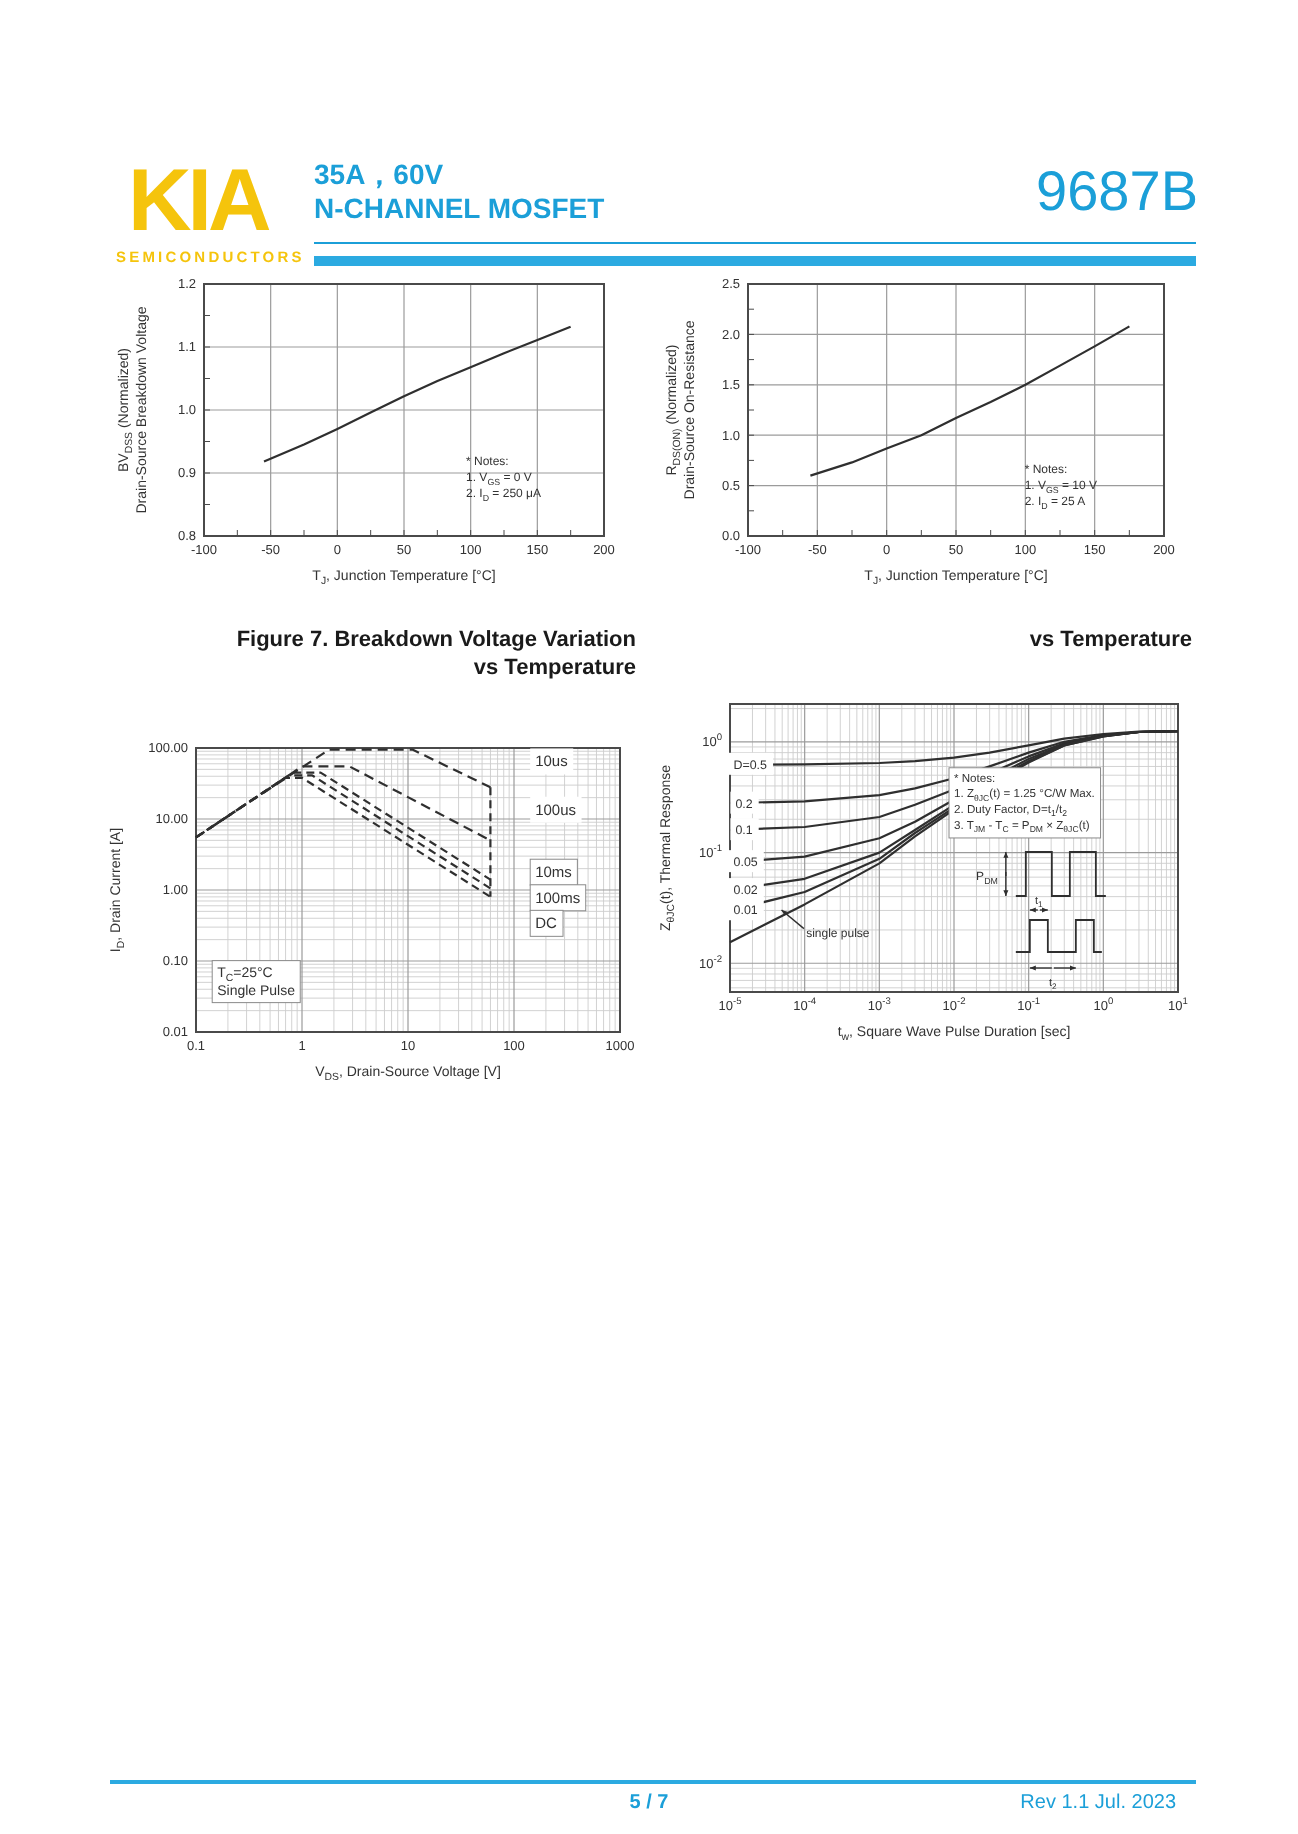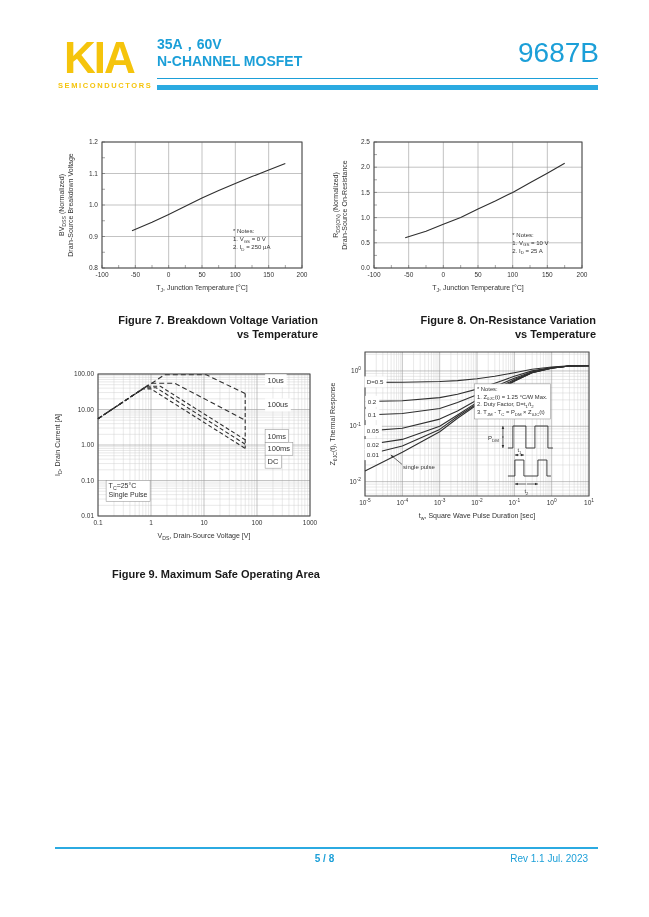--- a/index.html
+++ b/index.html
@@ -1,18 +1,18 @@
 <!DOCTYPE html>
 <html style="--accent: #1B9FD8; --bar: #2BAAE1; --logo: #F5C40C; --ink: #2f2f2f; --frame: #4a4a4a; --grid: #9b9b9b; --grid_minor: #cdcdcd;"><head>
 <meta charset="utf-8">
 <style>
   html,body{margin:0;padding:0;}
   body{width:649px;height:917px;position:relative;background:#ffffff;
        font-family:"Liberation Sans",sans-serif;overflow:hidden;}
-  .abs{position:absolute;}
+  .abs{position:absolute;margin-top:43px;}
   .logo{left:64px;top:33px;font-size:44px;font-weight:bold;letter-spacing:-2px;color:var(--logo);}
   .logo-sub{left:58px;top:81px;font-size:7.5px;font-weight:bold;letter-spacing:1.6px;color:var(--logo);text-align:center;}
   .subtitle{left:157px;top:36px;font-size:14px;font-weight:bold;color:var(--accent);line-height:17px;}
   .part{right:50px;top:37px;font-size:28px;font-weight:500;color:var(--accent);}
   .rule-thin{left:157px;top:78px;width:441px;height:1px;background:var(--accent);}
   .rule-thick{left:157px;top:85px;width:441px;height:5px;background:var(--bar);}
   figure.fig{position:absolute;margin:0;}
   .cap{margin-top:5px;text-align:right;font-weight:bold;font-size:11px;color:#1a1a1a;
        line-height:14px;white-space:nowrap;}
   svg{display:block;}
@@ -177,21 +177,20 @@
           <text x="17" y="75" font-size="7" text-anchor="middle" transform="rotate(-90 17 75)"><tspan>Drain-Source On-Resistance</tspan></text>
           <path d="M75.2,107.8L96.0,101.2L113.3,94.2L130.7,87.6L148.0,79.0L165.3,71.0L182.7,62.4L200.0,52.8L217.3,43.2L234.7,33.2" fill="none" stroke="#2f2f2f" stroke-width="1.1" stroke-linejoin="round"></path>
           <g>
             <text x="182.32" y="106.5" font-size="6" text-anchor="start"><tspan>* Notes:</tspan></text>
             <text x="182.32" y="114.5" font-size="6" text-anchor="start"><tspan>1. V</tspan><tspan font-size="4.4" dy="1.8">GS</tspan><tspan dy="-1.8"> = 10 V</tspan></text>
             <text x="182.32" y="122.5" font-size="6" text-anchor="start"><tspan>2. I</tspan><tspan font-size="4.4" dy="1.8">D</tspan><tspan dy="-1.8"> = 25 A</tspan></text>
           </g>
         </g>
       </svg>
     <figcaption class="cap">
-      <div>Figure 8. On-Resistance Variation</div>
       <div>vs Temperature</div>
     </figcaption>
   </figure>
 
   <figure class="fig" style="left:52px;top:364px;width:268px">
     <svg id="fig9-svg" width="268" height="198">
         <g>
           <g stroke="#cdcdcd" stroke-width="0.45">
             <line x1="61.954589770191006" y1="10" x2="61.954589770191006" y2="152"></line>
             <line x1="71.28742650014212" y1="10" x2="71.28742650014212" y2="152"></line>
@@ -309,23 +308,20 @@
             <rect x="213.10000610351562" y="91.16999816894531" width="16.416259765625" height="13" fill="#fff" stroke="#8a8a8a" stroke-width="0.5"></rect>
             <text x="215.60000000000002" y="100.17" font-size="7.5" text-anchor="start"><tspan>DC</tspan></text>
           </g>
           <g>
             <rect x="54.099998474121094" y="116.30999755859375" width="44.0205078125" height="21" fill="#fff" stroke="#8a8a8a" stroke-width="0.5"></rect>
             <text x="56.6" y="124.31" font-size="7" text-anchor="start"><tspan>T</tspan><tspan font-size="5.2" dy="2.1">C</tspan><tspan dy="-2.1">=25°C</tspan></text>
             <text x="56.6" y="133.31" font-size="7" text-anchor="start"><tspan>Single Pulse</tspan></text>
           </g>
         </g>
       </svg>
-    <figcaption class="cap">
-      <div>Figure 9. Maximum Safe Operating Area</div>
-    </figcaption>
   </figure>
 
   <figure class="fig" style="left:327px;top:344px;width:270px">
     <svg id="fig10-svg" width="270" height="198">
         <g>
           <g stroke="#cdcdcd" stroke-width="0.45">
             <line x1="49.238453171455305" y1="8" x2="49.238453171455305" y2="152"></line>
             <line x1="55.812526842867406" y1="8" x2="55.812526842867406" y2="152"></line>
             <line x1="60.4769063429106" y1="8" x2="60.4769063429106" y2="152"></line>
             <line x1="64.09488016187802" y1="8" x2="64.09488016187802" y2="152"></line>
@@ -480,15 +476,15 @@
           <line x1="199.92" y1="140" x2="210.92" y2="140" stroke="#2f2f2f" stroke-width="0.7"></line>
           <path d="M210.92,140 L208.0,141.2 L208.0,138.8 Z" fill="#2f2f2f"></path>
           <text x="199.42" y="149" font-size="5.5" text-anchor="middle"><tspan>t</tspan><tspan font-size="4.1" dy="1.6">2</tspan></text>
         </g>
       </svg>
   </figure>
 </main>
 
 <footer>
   <div class="abs foot-line"></div>
-  <div class="abs foot-page">5 / 8</div>
+  <div class="abs foot-page">5 / 7</div>
   <div class="abs foot-rev">Rev 1.1 Jul. 2023</div>
 </footer>
 
 </body></html>

